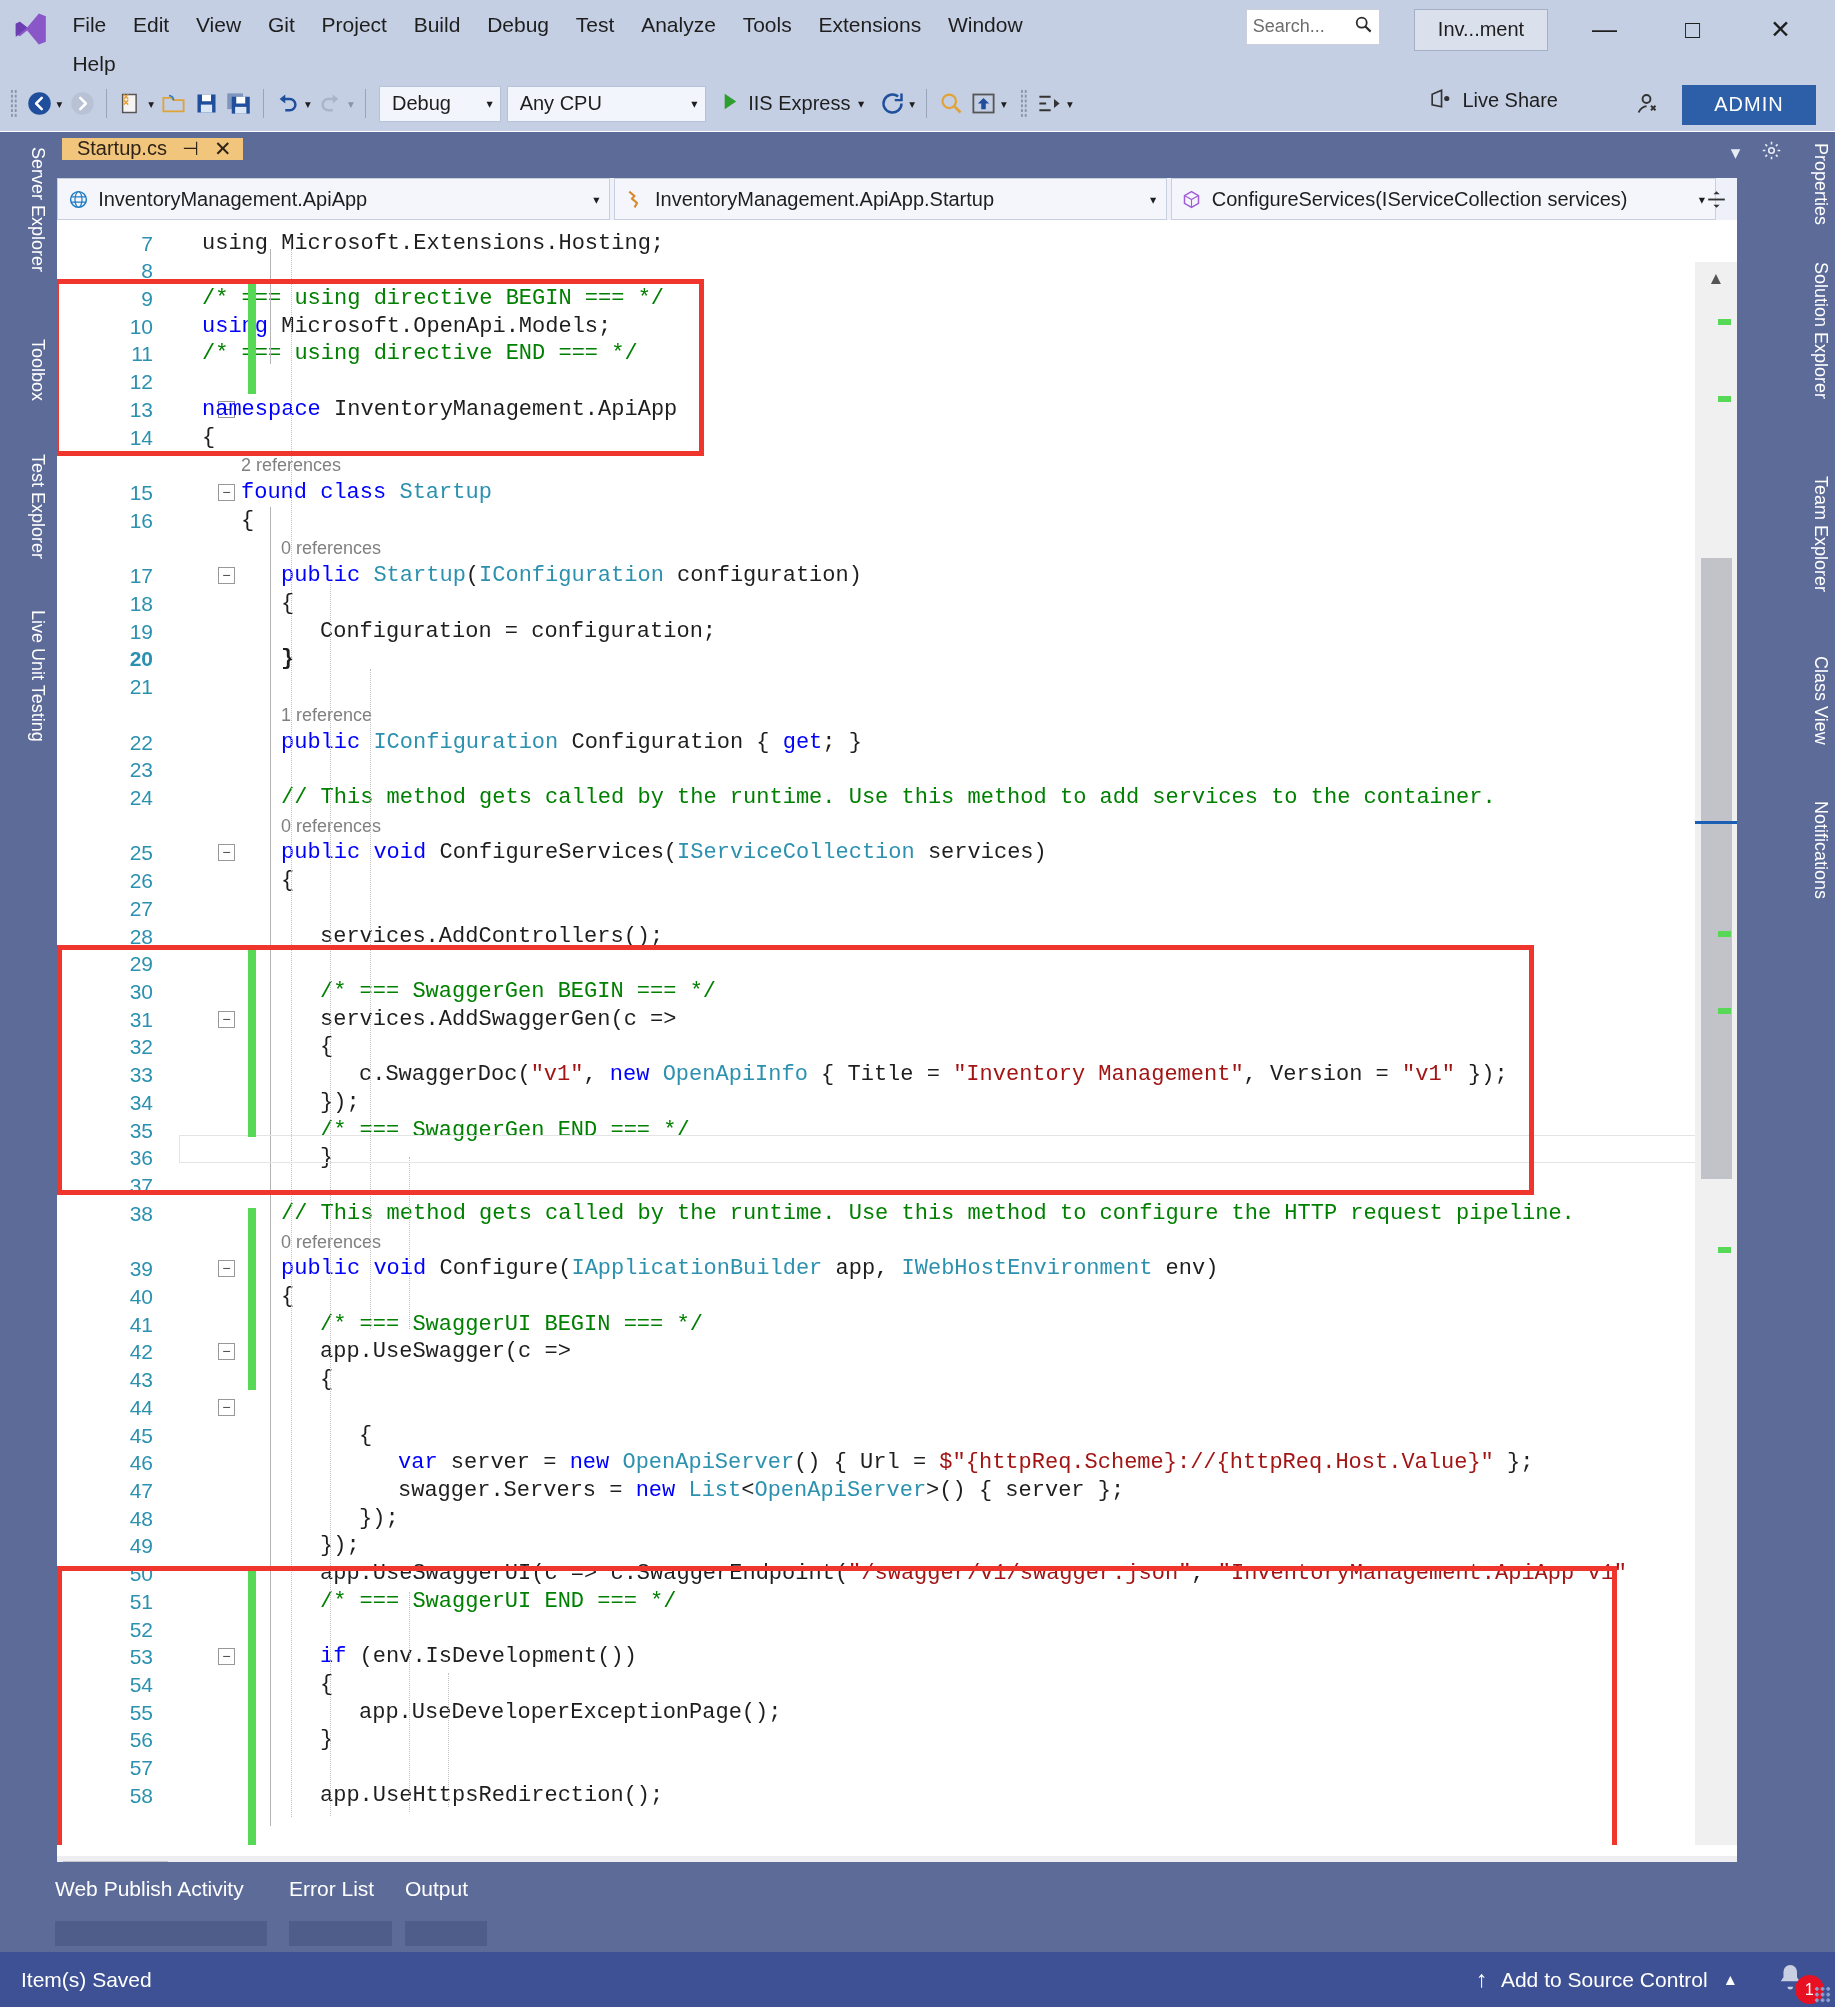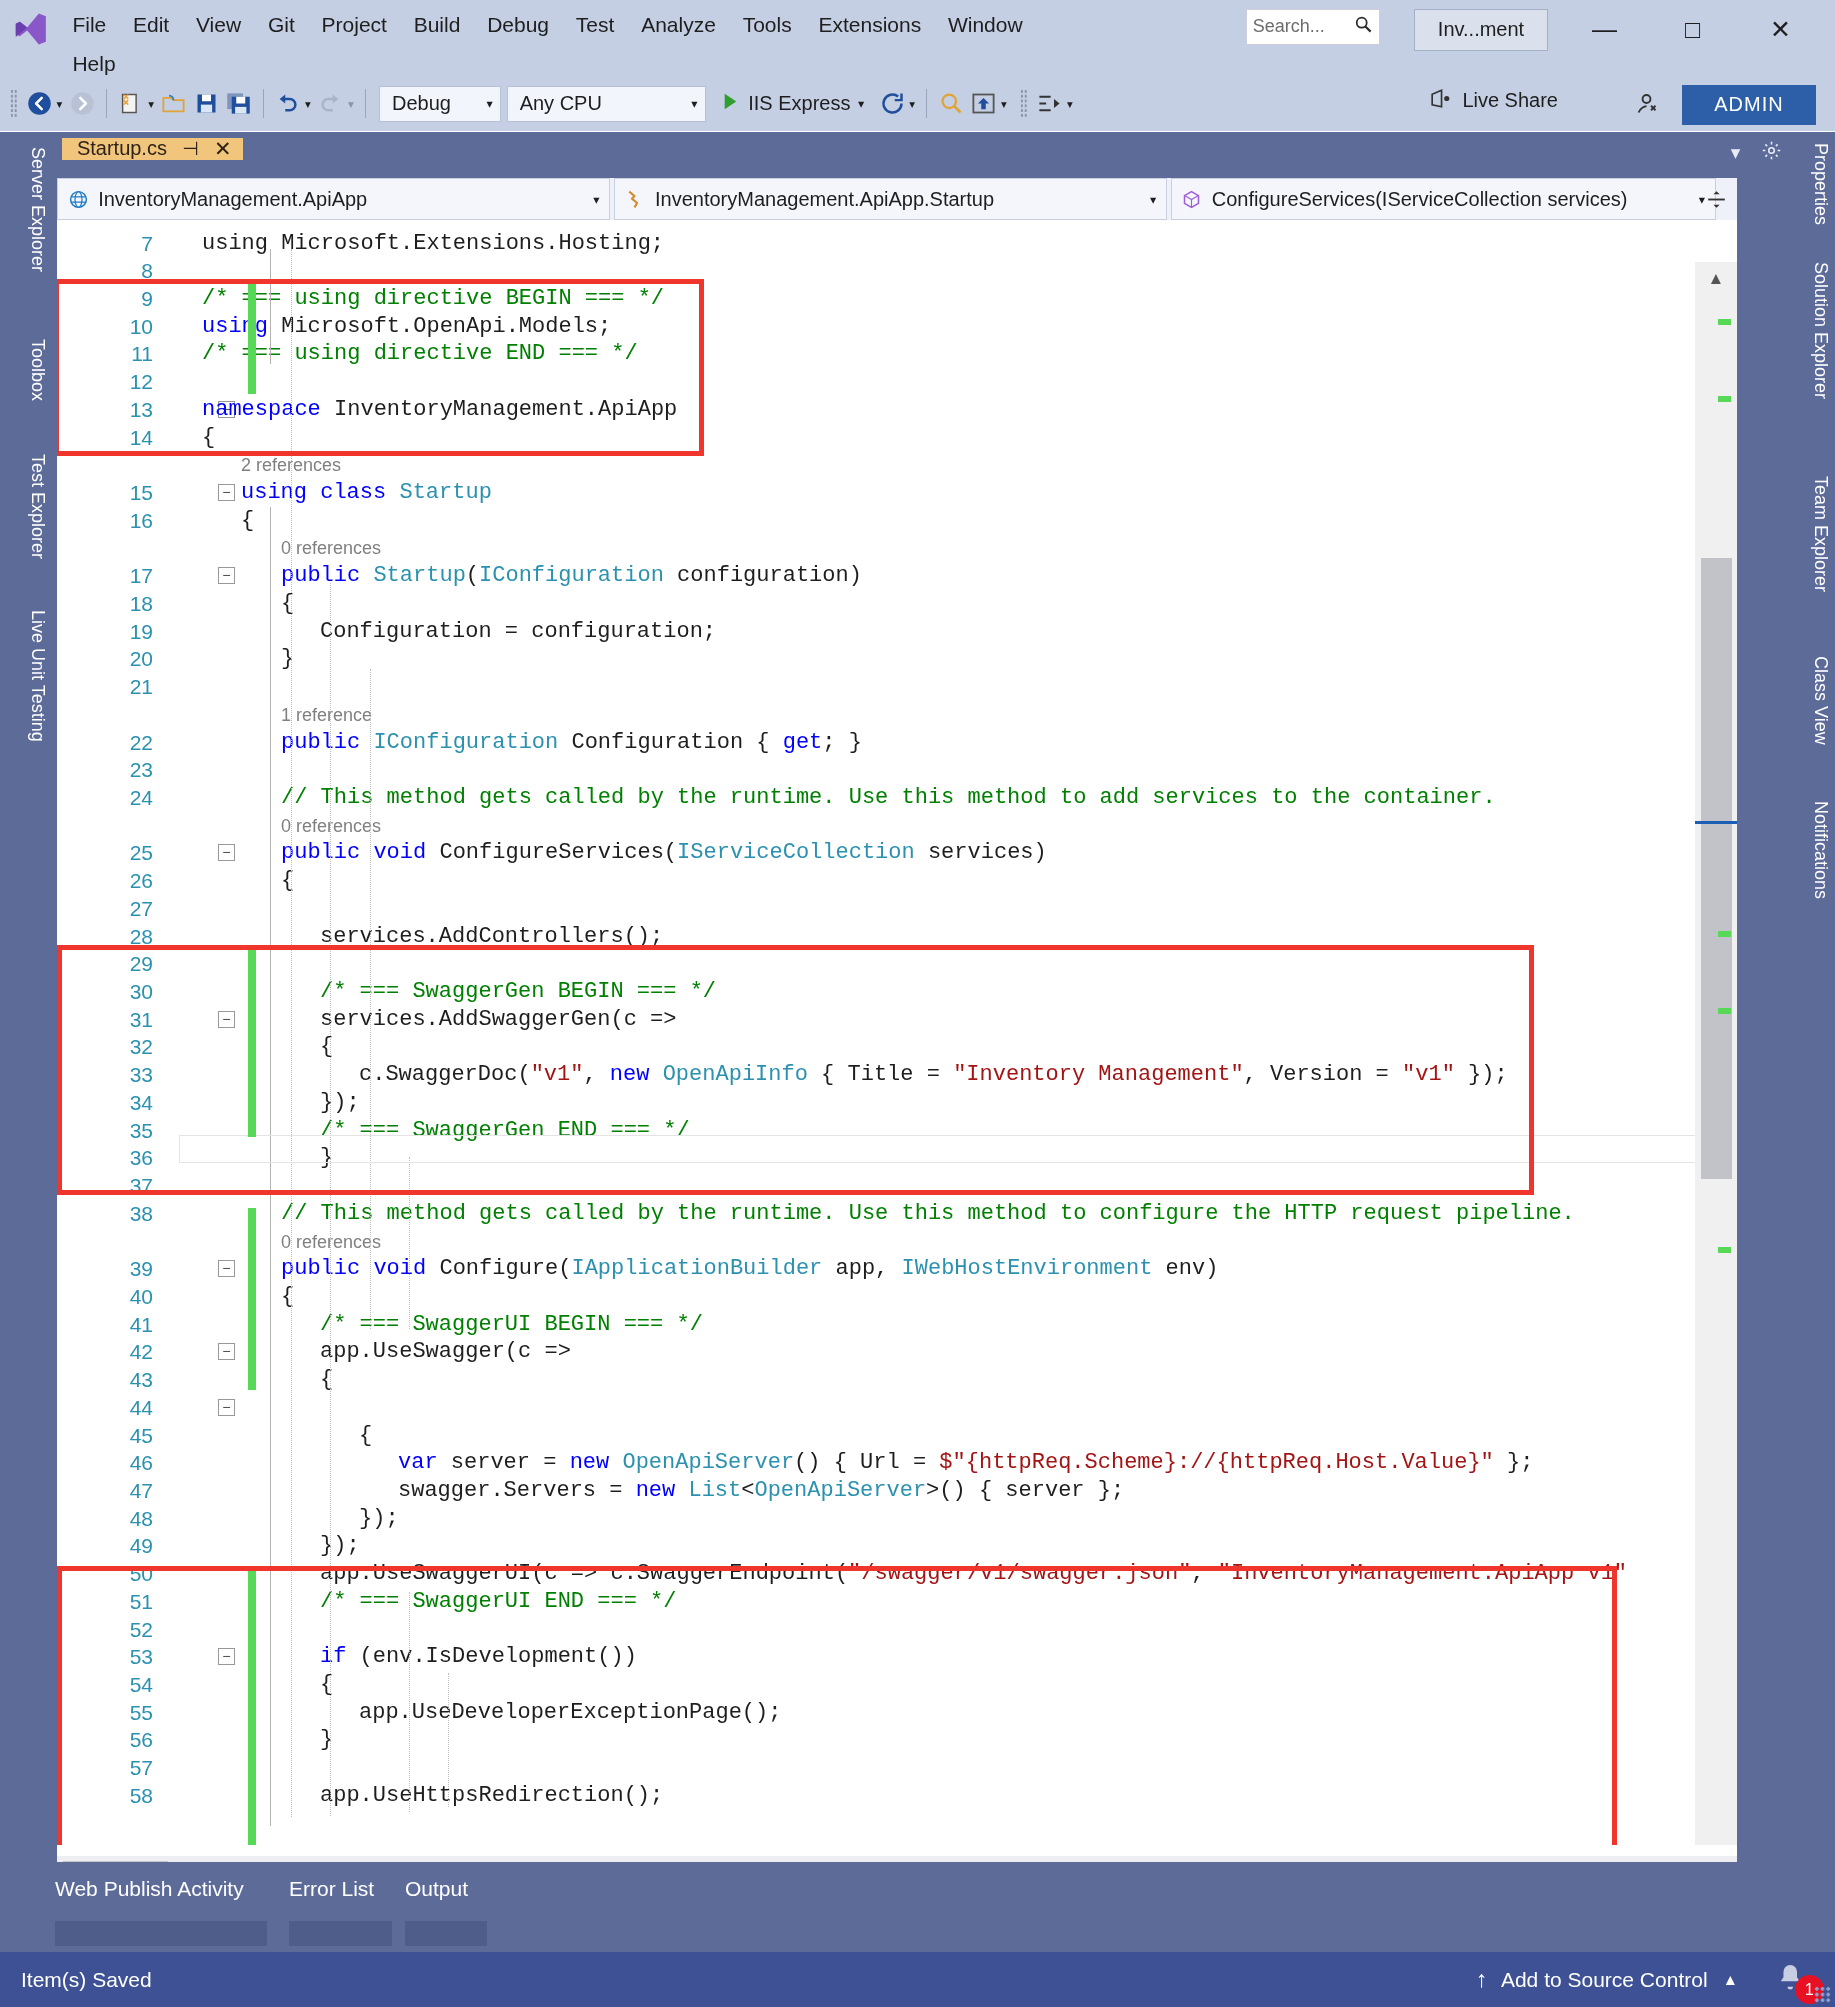--- a/index.html
+++ b/index.html
@@ -534,28 +534,28 @@
           <div class="cl" style="top: 37px;"><span class="ln">8</span><span class="code" style="left: 145px;"></span></div>
           <div class="cl" style="top: 65px;"><span class="ln">9</span><span class="code" style="left: 145px;"><span class="cmt">/* === using directive BEGIN === */</span></span></div>
           <div class="cl" style="top: 93px;"><span class="ln">10</span><span class="code" style="left: 145px;"><span class="kw">using</span><span> Microsoft.OpenApi.Models;</span></span></div>
           <div class="cl" style="top: 120px;"><span class="ln">11</span><span class="code" style="left: 145px;"><span class="cmt">/* === using directive END === */</span></span></div>
           <div class="cl" style="top: 148px;"><span class="ln">12</span><span class="code" style="left: 145px;"></span></div>
           <div class="fold" style="left: 161px; top: 181px;">−</div>
           <div class="cl" style="top: 176px;"><span class="ln">13</span><span class="code" style="left: 145px;"><span class="kw">namespace</span><span> InventoryManagement.ApiApp</span></span></div>
           <div class="cl" style="top: 204px;"><span class="ln">14</span><span class="code" style="left: 145px;"><span>{</span></span></div>
           <div class="cl" style="top: 231px;"><span class="ref" style="left: 184px;">2 references</span></div>
           <div class="fold" style="left: 161px; top: 264px;">−</div>
-          <div class="cl" style="top: 259px;"><span class="ln">15</span><span class="code" style="left: 184px;"><span class="kw">using class </span><span class="typ">Startup</span></span></div>
+          <div class="cl" style="top: 259px;"><span class="ln">15</span><span class="code" style="left: 184px;"><span class="kw">found class </span><span class="typ">Startup</span></span></div>
           <div class="cl" style="top: 287px;"><span class="ln">16</span><span class="code" style="left: 184px;"><span>{</span></span></div>
           <div class="cl" style="top: 314px;"><span class="ref" style="left: 224px;">0 references</span></div>
           <div class="fold" style="left: 161px; top: 347px;">−</div>
           <div class="cl" style="top: 342px;"><span class="ln">17</span><span class="code" style="left: 224px;"><span class="kw">public </span><span class="typ">Startup</span><span>(</span><span class="typ">IConfiguration</span><span> configuration)</span></span></div>
           <div class="cl" style="top: 370px; padding-left: 24px;"><span class="ln">18</span><span class="code" style="left: 224px;"><span>{</span></span></div>
           <div class="cl" style="top: 398px;"><span class="ln">19</span><span class="code" style="left: 263px;"><span>Configuration = configuration;</span></span></div>
-          <div class="cl" style="top: 425px;"><span class="ln">20</span><span class="code" style="left: 224px;"><span>}</span></span></div>
+          <div class="cl" style="top: 425px; font-weight: bold;"><span class="ln">20</span><span class="code" style="left: 224px;"><span>}</span></span></div>
           <div class="cl" style="top: 453px;"><span class="ln">21</span><span class="code" style="left: 145px;"></span></div>
           <div class="cl" style="top: 481px;"><span class="ref" style="left: 224px;">1 reference</span></div>
           <div class="cl" style="top: 509px;"><span class="ln">22</span><span class="code" style="left: 224px;"><span class="kw">public </span><span class="typ">IConfiguration</span><span> Configuration { </span><span class="kw">get</span><span>; }</span></span></div>
           <div class="cl" style="top: 536px;"><span class="ln">23</span><span class="code" style="left: 145px;"></span></div>
           <div class="cl" style="top: 564px;"><span class="ln">24</span><span class="code" style="left: 224px;"><span class="cmt">// This method gets called by the runtime. Use this method to add services to the container.</span></span></div>
           <div class="cl" style="top: 592px;"><span class="ref" style="left: 224px;">0 references</span></div>
           <div class="fold" style="left: 161px; top: 624px;">−</div>
           <div class="cl" style="top: 619px;"><span class="ln">25</span><span class="code" style="left: 224px;"><span class="kw">public void </span><span>ConfigureServices(</span><span class="typ">IServiceCollection</span><span> services)</span></span></div>
           <div class="cl" style="top: 647px;"><span class="ln">26</span><span class="code" style="left: 224px;"><span>{</span></span></div>
           <div class="cl" style="top: 675px;"><span class="ln">27</span><span class="code" style="left: 145px;"></span></div>

